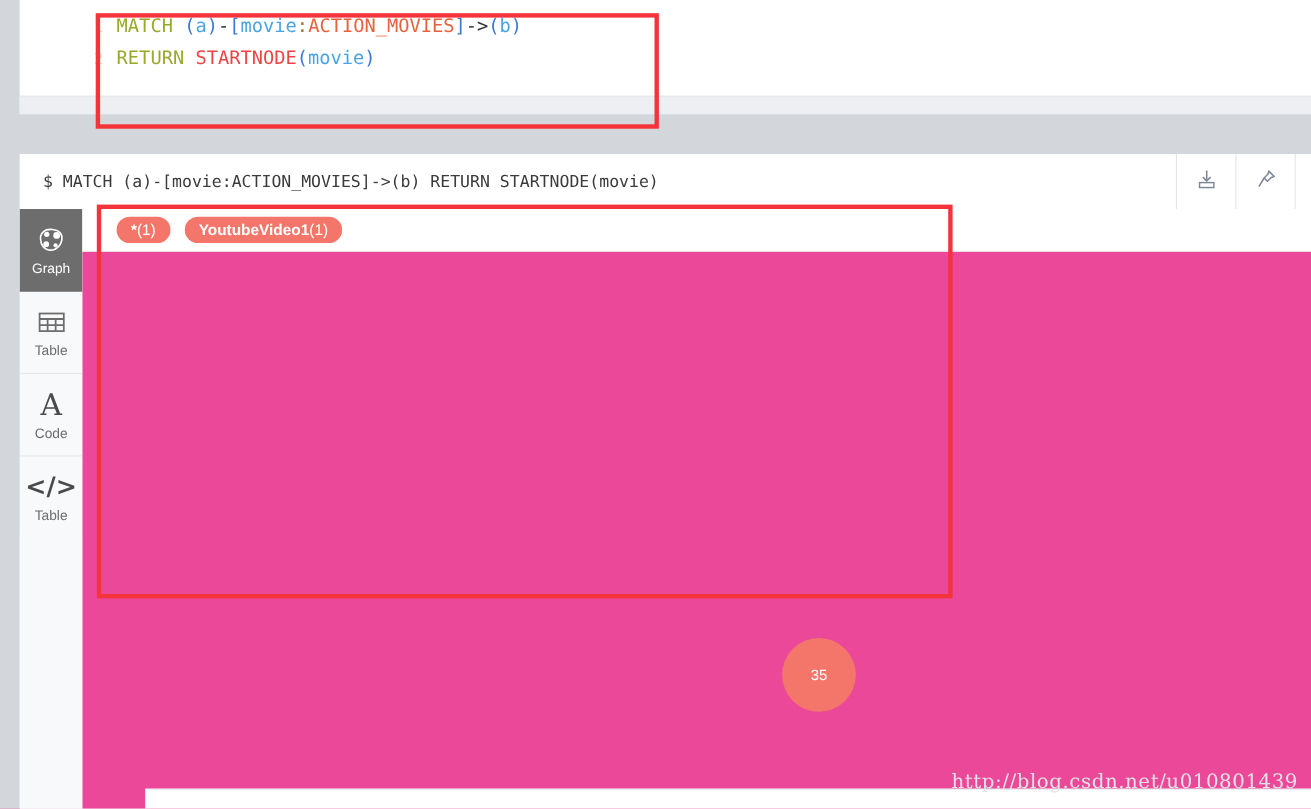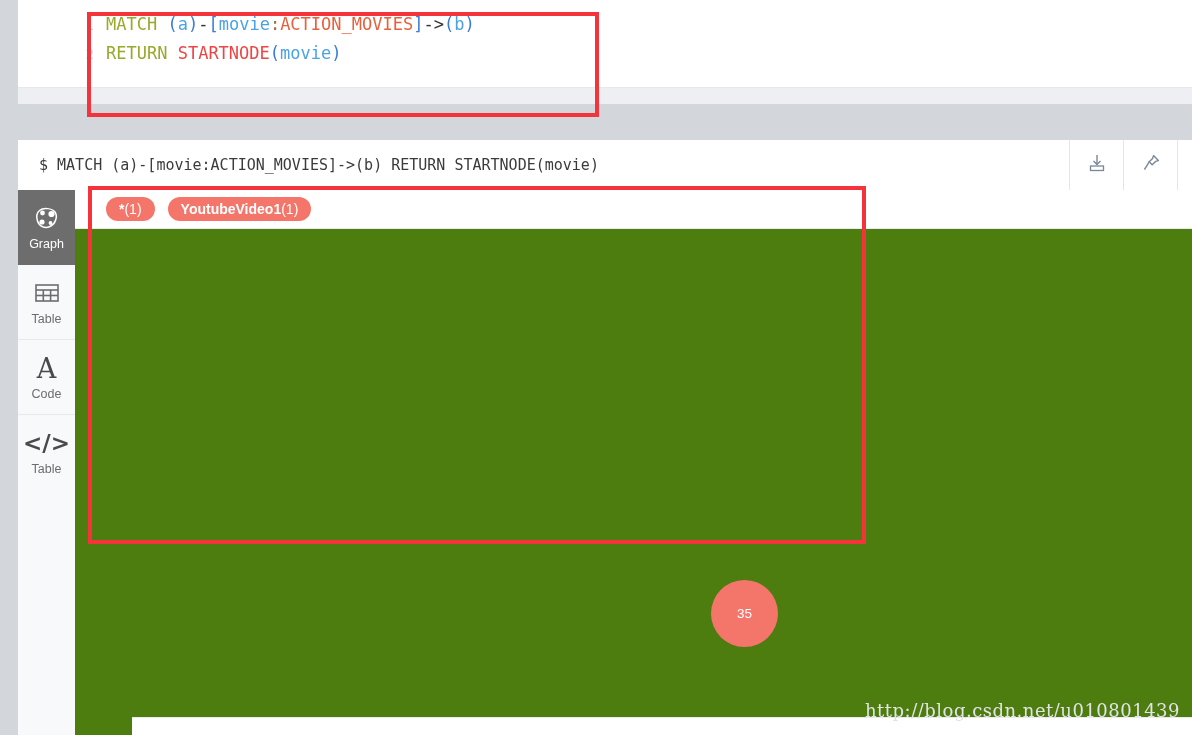--- a/index.html
+++ b/index.html
@@ -199,21 +199,21 @@
     font-size: 14px;
     cursor: pointer;
     white-space: nowrap;
   }
   .pill-name { font-weight: bold; }
   .pill-count { font-weight: normal; }
 
   #graph-canvas {
     position: absolute;
     left: 0; top: 39px; right: 0; bottom: 0;
-    background: #4d7c0f;
+    background: #ec4899;
     overflow: hidden;
   }
   #graph-node {
     position: absolute;
     left: 636px;
     top: 351px;
     width: 67px;
     height: 67px;
     border-radius: 50%;
     background: #f4766b;

